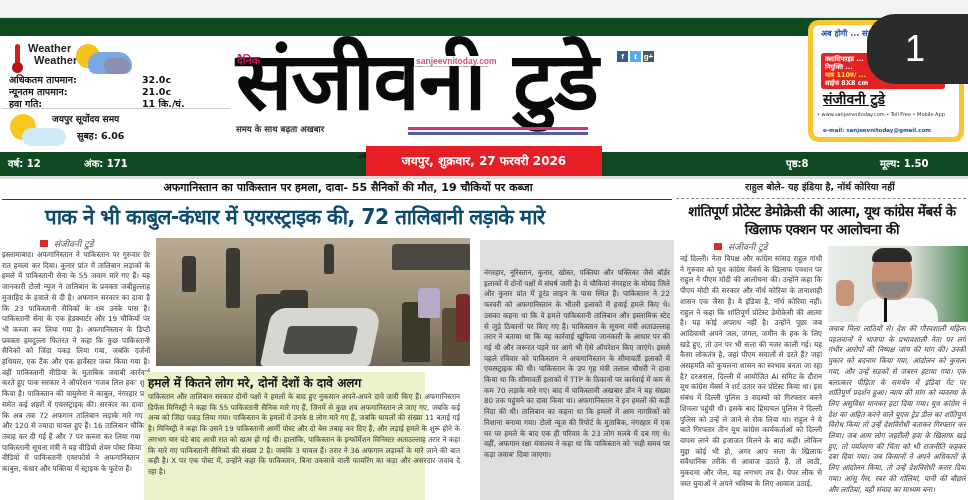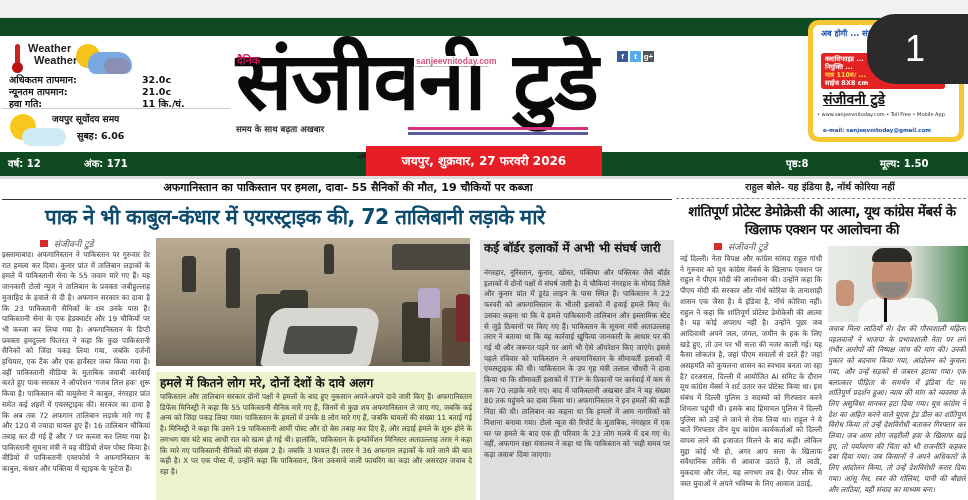--- a/index.html
+++ b/index.html
@@ -72,21 +72,21 @@
   .photo { position: absolute; left: 156px; top: 238px; width: 314px; height: 128px; overflow: hidden;
            background: linear-gradient(180deg, #b9ab93 0%, #a99b82 30%, #8f826d 70%, #6f6656 100%); }
   .photo .fig { position: absolute; background: #3a3a32; border-radius: 4px 4px 2px 2px; }
   .photo .car { position: absolute; left: 110px; top: 70px; width: 110px; height: 58px; background: #d8d6d0; border-radius: 14px 18px 4px 4px; transform: skewX(-12deg); }
   .photo .car .win { position: absolute; left: 20px; top: 18px; width: 70px; height: 28px; background: #4d4b46; border-radius: 4px; }
 
   .sidebox { position: absolute; left: 480px; top: 240px; width: 194px; height: 260px; background: #dedede; }
   .sidebox-title { position: absolute; left: 4px; top: 2px; width: 188px; font: bold 12px/13px "DejaVu Sans", sans-serif; color: #111; }
   .sidebox-text { left: 4px; top: 28px; width: 186px; height: 232px; }
 
-  .subbox { position: absolute; left: 156px; top: 372px; width: 320px; height: 128px; background: #eef2cc; }
+  .subbox { position: absolute; left: 144px; top: 372px; width: 281px; height: 128px; background: #eef2cc; }
   .subbox-title { position: absolute; left: 4px; top: 4px; font: bold 12px/14px "DejaVu Sans", sans-serif; color: #111; white-space: nowrap; }
   .subbox-text { left: 4px; top: 20px; width: 312px; height: 104px; }
 
   
   .r-kicker { position: absolute; left: 676px; top: 181px; width: 288px; text-align: center; font: bold 9.5px/12px "DejaVu Sans", sans-serif; color: #222; }
   .r-rule { position: absolute; left: 676px; top: 198px; width: 290px; border-top: 1px dashed #888; }
   .r-headline { position: absolute; left: 676px; top: 202px; width: 292px; text-align: center; font: bold 13.5px/18px "DejaVu Sans", sans-serif; color: #111; letter-spacing: -0.4px; }
   .r-col1-text { left: 680px; top: 254px; width: 142px; height: 246px; }
   .r-photo { position: absolute; left: 828px; top: 246px; width: 140px; height: 76px; background: linear-gradient(90deg, #e8ece8 0%, #d8ddd6 60%, #4d8a55 100%); overflow: hidden; }
   .r-photo .head { position: absolute; left: 44px; top: 4px; width: 40px; height: 50px; background: #c28d70; border-radius: 45% 45% 40% 40%; }
@@ -191,21 +191,20 @@
   <div class="fig" style="left:246px;top:64px;width:28px;height:60px;background:#3a3a2a"></div>
   <div class="fig" style="left:262px;top:50px;width:22px;height:30px;background:#b9a9c9"></div>
   <div class="fig" style="left:286px;top:70px;width:28px;height:58px;background:#5a4a3a"></div>
   <div class="fig" style="left:300px;top:56px;width:14px;height:48px;background:#7a2a2a"></div>
   <div class="car">
       <div class="win"></div>
     </div>
 </div>
 
 <div class="sidebox">
-  <div class="sidebox-title">कई बॉर्डर इलाकों में अभी भी संघर्ष जारी</div>
   <div class="bodytext sidebox-text">नंगरहार, नूरिस्तान, कुनार, खोस्त, पक्तिया और पक्तिका जैसे बॉर्डर इलाकों में दोनों पक्षों में संघर्ष जारी है। ये चौकियां नंगरहार के मोमंद जिले और कुनार प्रांत में डूरंड लाइन के पास स्थित हैं। पाकिस्तान ने 22 फरवरी को अफगानिस्तान के भीतरी इलाकों में हवाई हमले किए थे। उसका कहना था कि ये हमले पाकिस्तानी तालिबान और इस्लामिक स्टेट से जुड़े ठिकानों पर किए गए हैं। पाकिस्तान के सूचना मंत्री अताउल्लाह तरार ने बताया था कि यह कार्रवाई खुफिया जानकारी के आधार पर की गई थी और जरूरत पड़ने पर आगे भी ऐसे ऑपरेशन किए जाएंगे। इससे पहले रविवार को पाकिस्तान ने अफगानिस्तान के सीमावर्ती इलाकों में एयरस्ट्राइक की थी। पाकिस्तान के उप गृह मंत्री तलाल चौधरी ने दावा किया था कि सीमावर्ती इलाकों में TTP के ठिकानों पर कार्रवाई में कम से कम 70 लड़ाके मारे गए। बाद में पाकिस्तानी अखबार डॉन ने यह संख्या 80 तक पहुंचने का दावा किया था। अफगानिस्तान ने इन हमलों की कड़ी निंदा की थी। तालिबान का कहना था कि हमलों में आम नागरिकों को निशाना बनाया गया। टोलो न्यूज की रिपोर्ट के मुताबिक, नंगरहार में एक घर पर हमले के बाद एक ही परिवार के 23 लोग मलबे में दब गए थे। वहीं, अफगान रक्षा मंत्रालय ने कहा था कि पाकिस्तान को 'सही समय पर कड़ा जवाब' दिया जाएगा।</div>
 </div>
 
 <div class="subbox">
   <div class="subbox-title">हमले में कितने लोग मरे, दोनों देशों के दावे अलग</div>
   <div class="bodytext subbox-text">पाकिस्तान और तालिबान सरकार दोनों पक्षों ने हमलों के बाद हुए नुकसान अपने-अपने दावे जारी किए हैं। अफगानिस्तान डिफेंस मिनिस्ट्री ने कहा कि 55 पाकिस्तानी सैनिक मारे गए हैं, जिनमें से कुछ शव अफगानिस्तान ले जाए गए, जबकि कई अन्य को जिंदा पकड़ लिया गया। पाकिस्तान के हमलों में उनके 8 लोग मारे गए हैं, जबकि घायलों की संख्या 11 बताई गई है। मिनिस्ट्री ने कहा कि उसने 19 पाकिस्तानी आर्मी पोस्ट और दो बेस तबाह कर दिए हैं, और लड़ाई हमले के शुरू होने के लगभग चार घंटे बाद आधी रात को खत्म हो गई थी। हालांकि, पाकिस्तान के इन्फॉर्मेशन मिनिस्टर अताउल्लाह तरार ने कहा कि मारे गए पाकिस्तानी सैनिकों की संख्या 2 है। जबकि 3 घायल हैं। तरार ने 36 अफगान लड़ाकों के मारे जाने की बात कही है। X पर एक पोस्ट में, उन्होंने कहा कि पाकिस्तान, बिना उकसावे वाली फायरिंग का कड़ा और असरदार जवाब दे रहा है।</div>
 </div>
 
 <div class="r-kicker">राहुल बोले- यह इंडिया है, नॉर्थ कोरिया नहीं</div>
 <div class="r-rule"></div>

